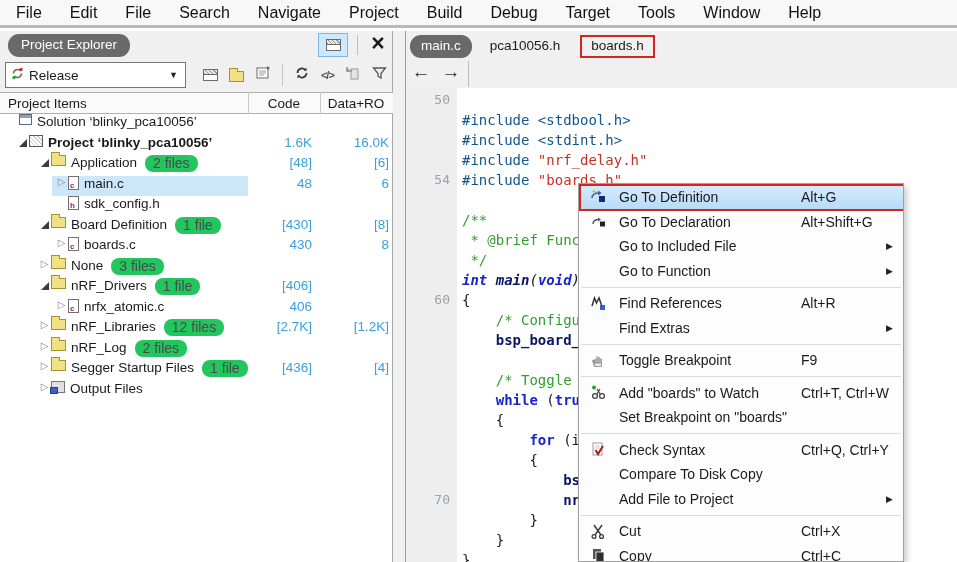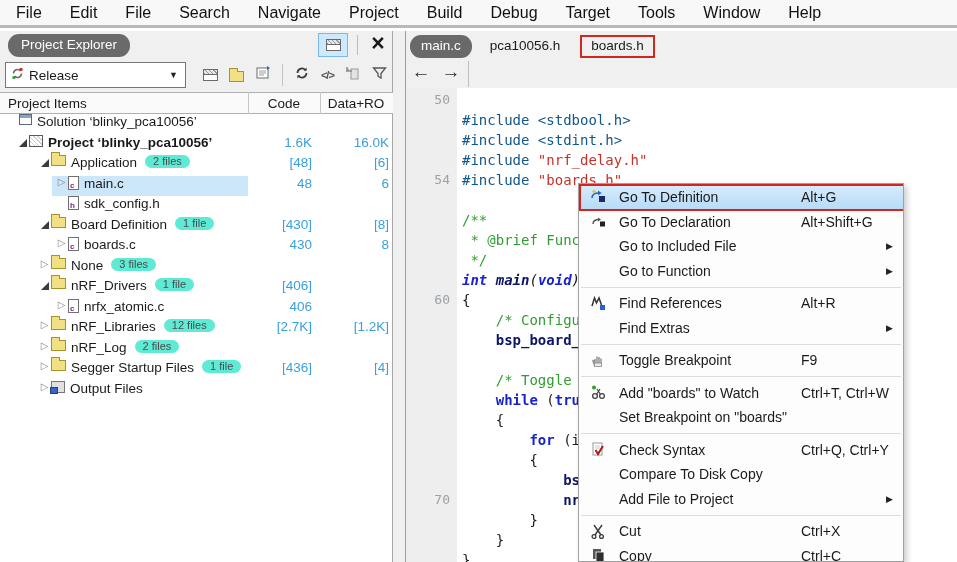--- a/index.html
+++ b/index.html
@@ -50,21 +50,21 @@
   .i-solution{width:13px;height:11px;background:#fff;border:1px solid #5a6a7a;box-sizing:border-box;position:relative;}
   .i-solution::before{content:"";position:absolute;left:0;top:0;right:0;height:3px;background:#8ea3b8;}
   .i-project{width:14px;height:12px;border:1px solid #5a5a5a;box-sizing:border-box;
              background:repeating-linear-gradient(45deg,#cfcfcf 0 1px,#fff 1px 3px);}
   .i-file{width:11px;height:14px;background:#fff;border:1px solid #707070;box-sizing:border-box;position:relative;}
   .i-file b{position:absolute;left:1px;bottom:-1px;font-size:8px;color:#8b1a8b;font-weight:bold;line-height:8px;}
   .i-output{width:14px;height:12px;background:#e0e0e0;border:1px solid #777;box-sizing:border-box;position:relative;}
   .i-output::before{content:"";position:absolute;left:-2px;bottom:-2px;width:6px;height:5px;background:#3b62c8;border:1px solid #27407e;}
   .tlabel{position:relative;z-index:1;white-space:nowrap;}
   .tlabel.bold{font-weight:bold;}
-  .badge{margin-left:8px;background:#5eead4;border-radius:8px;padding:0px 8px 1px;font-size:11px;color:#4a4a4a;position:relative;z-index:1;}
+  .badge{margin-left:8px;background:#22c55e;border-radius:8px;padding:0px 8px 1px;font-size:14px;color:#4a4a4a;position:relative;z-index:1;}
   .cell-code{position:absolute;left:248px;width:64px;text-align:right;color:#3b9fdc;font-size:13.5px;}
   .cell-data{position:absolute;left:320px;width:69px;text-align:right;color:#3b9fdc;font-size:13.5px;}
   
   .splitter{position:absolute;left:393px;top:31px;width:13px;height:531px;background:#f0f0f0;
             border-right:1px solid #9e9e9e;box-sizing:border-box;}
   
   .editor-top{position:absolute;left:406px;top:31px;width:551px;height:57px;background:#f0f0f0;}
   .tabs{position:absolute;left:4px;top:4px;display:flex;align-items:center;}
   .tab-active{background:#696969;color:#fff;border-radius:11px;padding:3px 11px 5px;font-size:13.5px;}
   .tab-plain{padding:3px 10px 5px;font-size:13.5px;color:#1a1a1a;margin-left:8px;}

